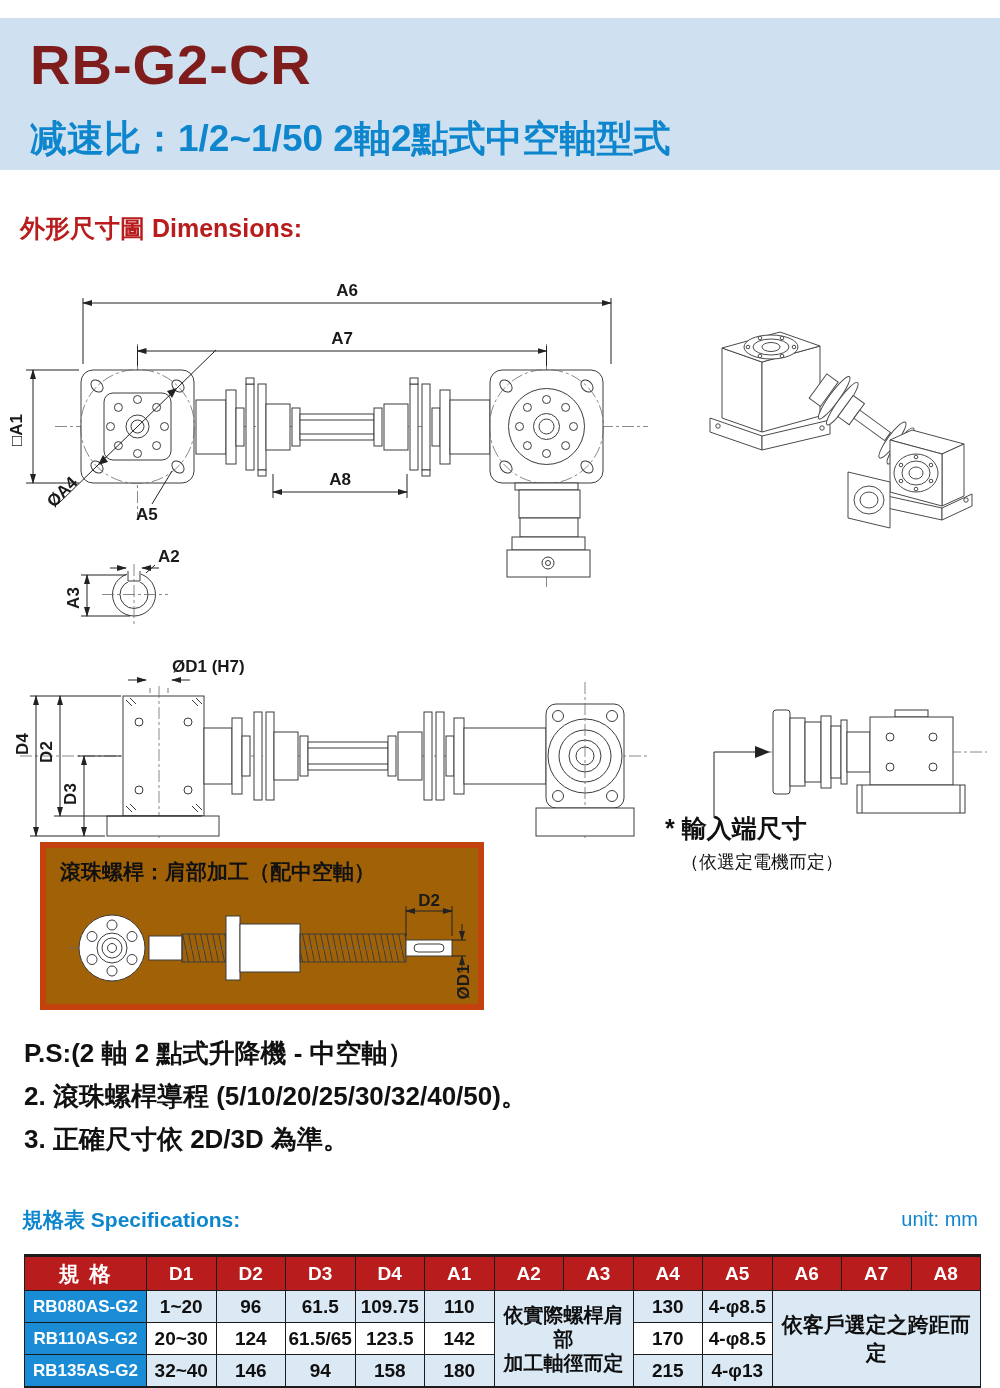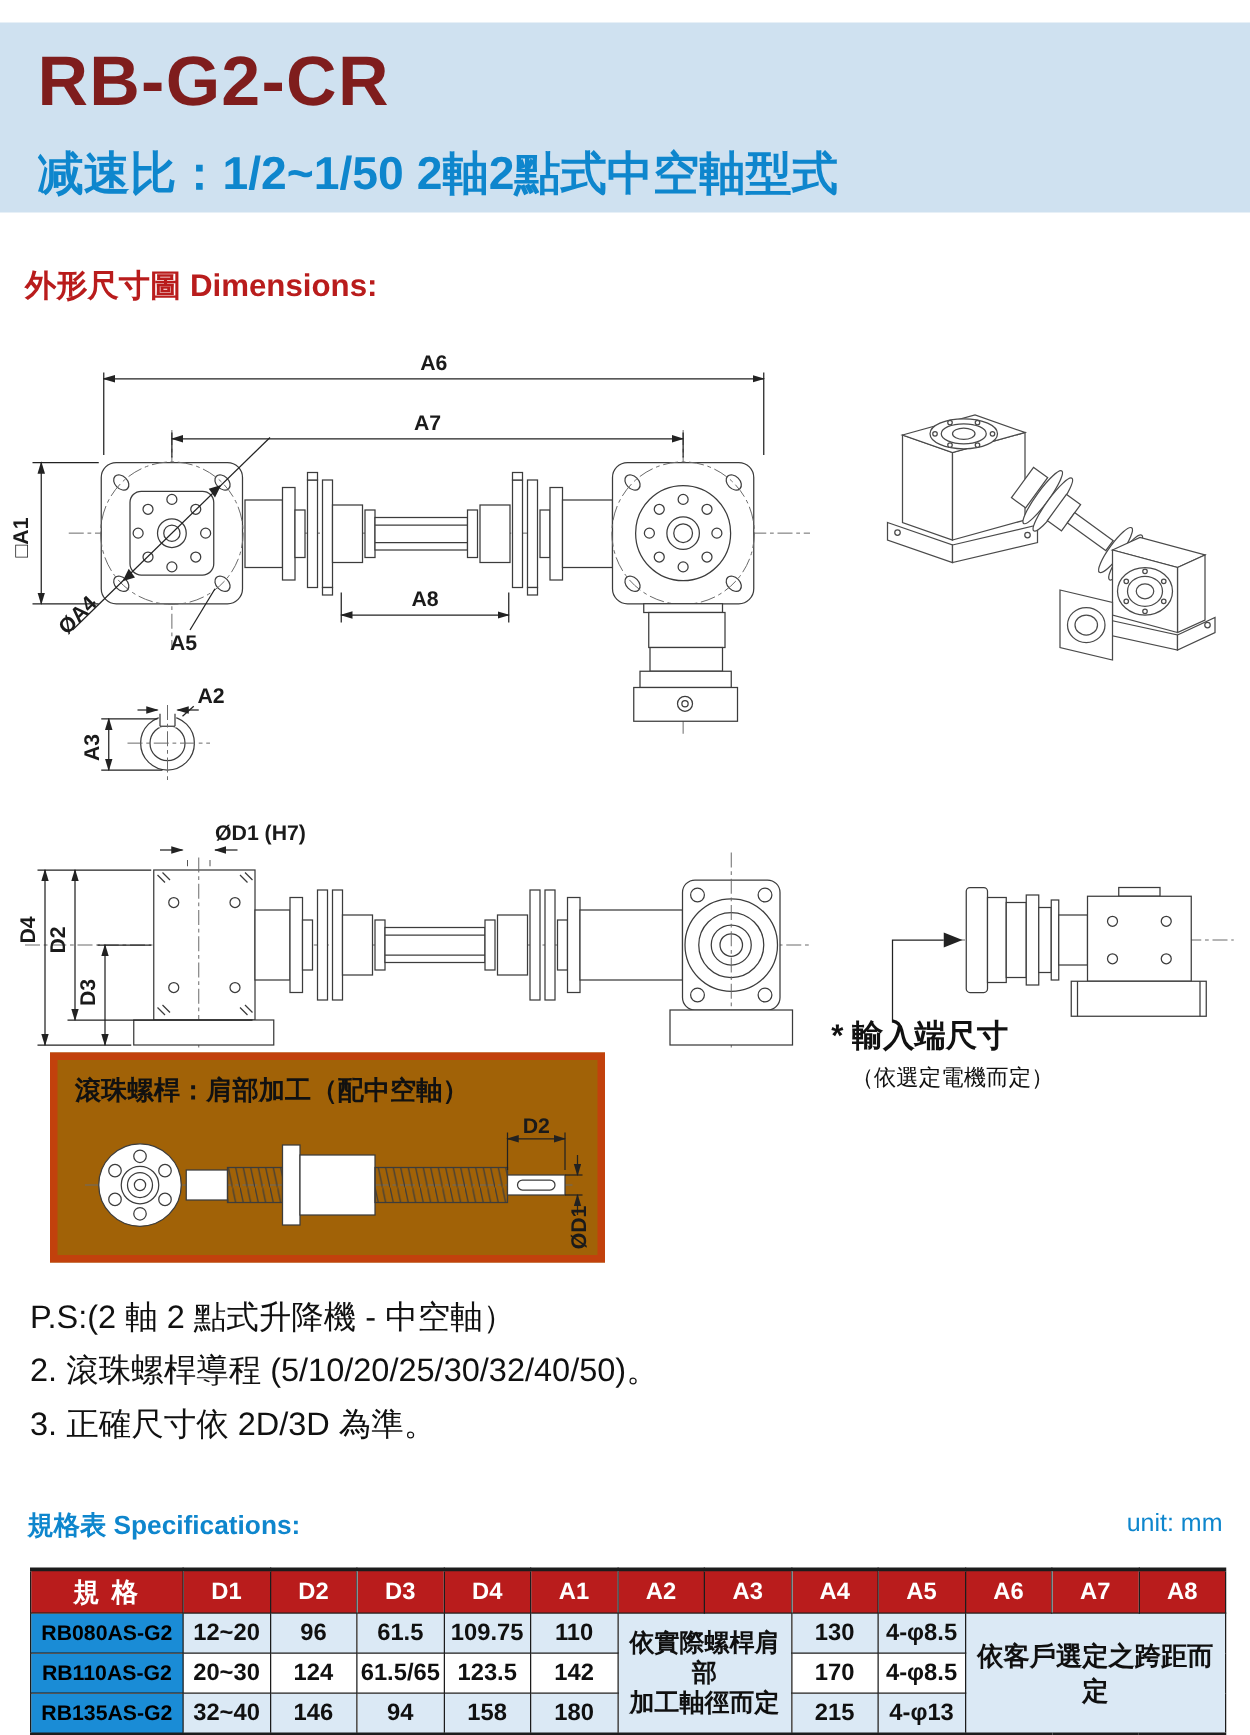--- a/index.html
+++ b/index.html
@@ -18,33 +18,33 @@
   svg .cl{stroke:#6a6a6a;stroke-width:0.8;fill:none;stroke-dasharray:12 3 3 3;}
   svg .dash{stroke:#555;stroke-width:0.8;fill:none;stroke-dasharray:5 3;}
   svg .dim{stroke:#222;stroke-width:1;fill:none;}
   svg text{font-family:"Liberation Sans",sans-serif;font-weight:bold;fill:#1a1a1a;font-size:17px;}
   svg .arr{fill:#222;stroke:none;}
   
   .input-note1{position:absolute;left:665px;top:812px;font-size:25px;font-weight:bold;}
   .input-note2{position:absolute;left:652px;top:850px;font-size:18px;font-weight:normal;margin-left:29px;}
   .bs-box{position:absolute;left:40px;top:842px;width:432px;height:156px;border:6px solid #c2410c;background:#a16207;text-align:center;}
   .bs-title{position:absolute;left:14px;top:10px;font-size:21px;font-weight:bold;}
-  .ps{position:absolute;left:24px;top:1032px;font-size:26px;font-weight:normal;line-height:43px;}
+  .ps{position:absolute;left:24px;top:1032px;font-size:26px;font-weight:bold;line-height:43px;}
   .spec-label{position:absolute;left:22px;top:1206px;font-size:21px;font-weight:bold;color:#0e86cd;}
   .unit-label{position:absolute;right:22px;top:1208px;font-size:20px;font-weight:normal;color:#0e86cd;}
   
   .spec-wrap{position:absolute;left:24px;top:1254px;width:956px;}
   table.spec{border-collapse:collapse;width:956px;table-layout:fixed;
              border-top:3px solid #1c1c1c;border-bottom:3px solid #1c1c1c;}
   table.spec th,table.spec td{border:1px solid #1c1c1c;text-align:center;vertical-align:middle;
              padding:0;font-weight:bold;overflow:hidden;}
   table.spec thead th{background:#b91c1c;color:#fff;font-size:19px;height:33px;}
   table.spec thead th.hmodel{font-size:21px;letter-spacing:2px;}
   table.spec td{font-size:19px;height:31px;background:#fff;color:#101010;}
-  table.spec th.model{background:#1a8cd6;color:#000000;font-size:17px;
+  table.spec th.model{background:#1a8cd6;color:#ffffff;font-size:17px;
              border-top:1px solid rgba(255,255,255,.75);}
   table.spec tr.alt td{background:#dbe9f5;}
   table.spec td.merged{background:#dbe9f5;font-size:20px;line-height:24px;}
   table.spec td.mergedwide{background:#dbe9f5;font-size:21px;}
 </style>
 </head>
 <body>
 
 <div class="page">
 
@@ -404,21 +404,21 @@
           <th>A4</th>
           <th>A5</th>
           <th>A6</th>
           <th>A7</th>
           <th>A8</th>
         </tr>
       </thead>
       <tbody>
         <tr class="alt">
           <th class="model">RB080AS-G2</th>
-          <td>12~20</td>
+          <td>1~20</td>
           <td>96</td>
           <td>61.5</td>
           <td>109.75</td>
           <td>110</td>
           <td class="merged" rowspan="3" colspan="2">
             <div>依實際螺桿肩部</div>
             <div>加工軸徑而定</div>
           </td>
           <td>130</td>
           <td>4-φ8.5</td>

